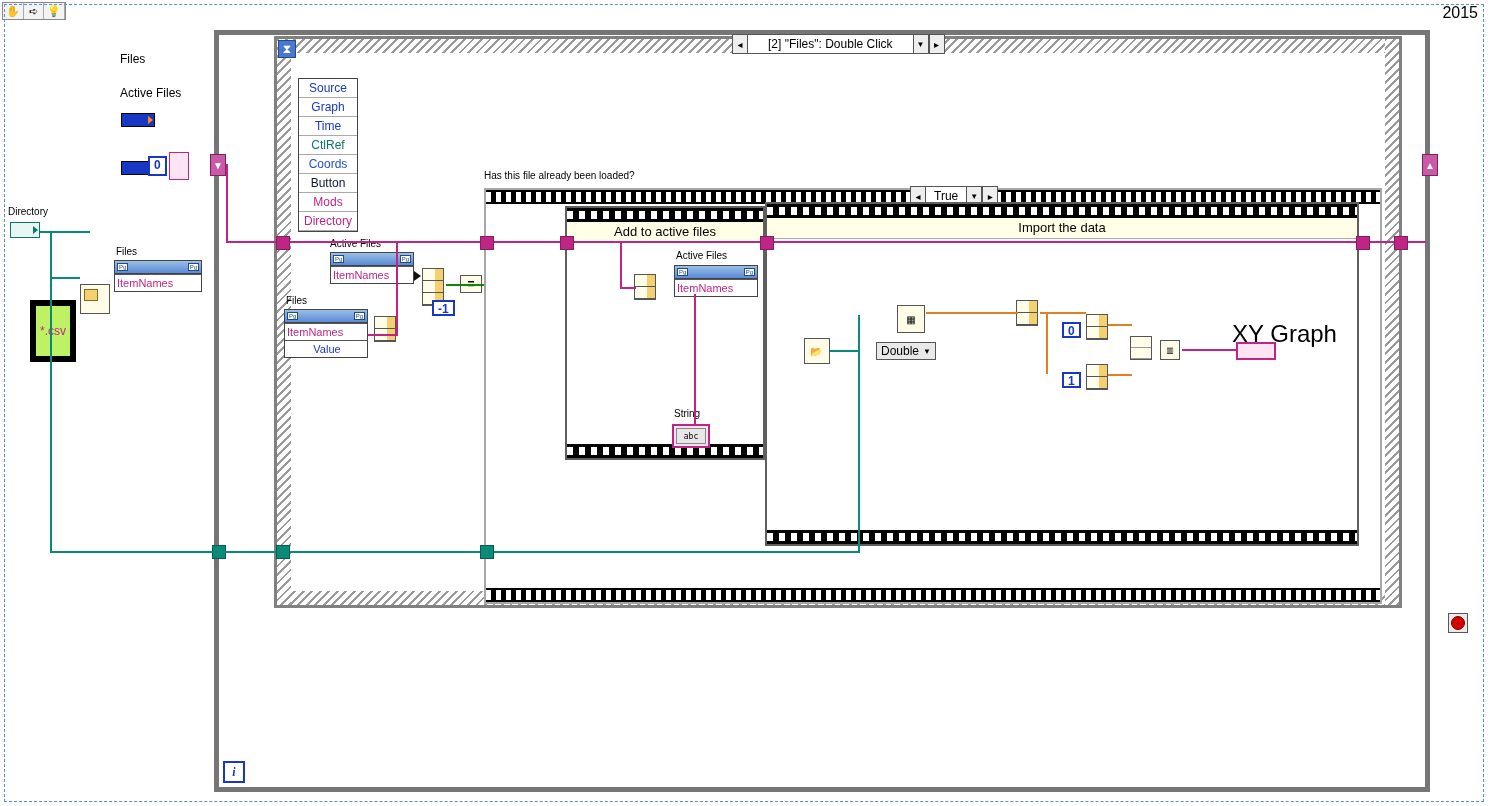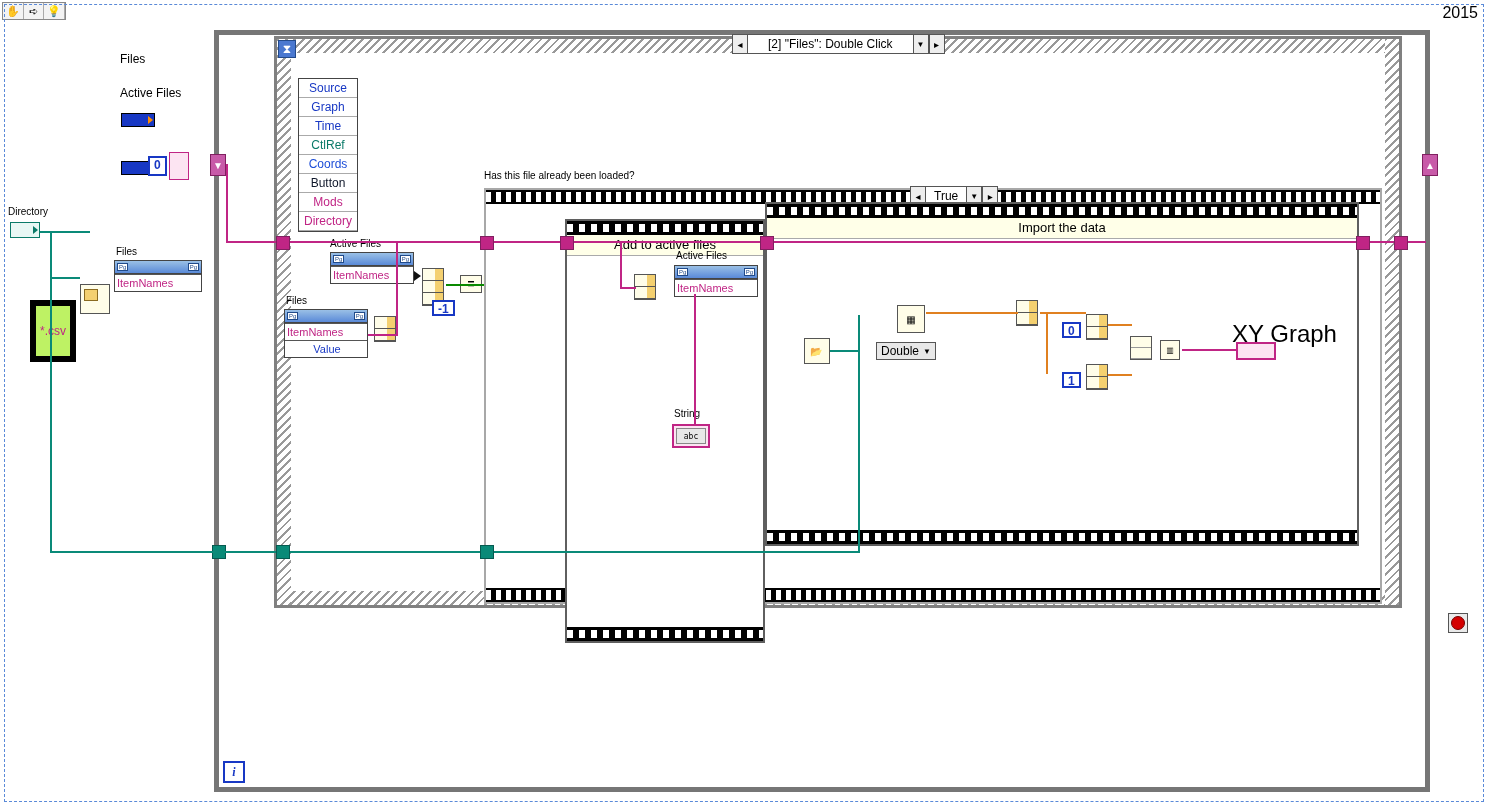--- a/index.html
+++ b/index.html
@@ -220,21 +220,21 @@
 
 <div class="abs" style="left:910px;top:186px">
   <div class="selector-box">
     <div class="sel-arrow">◂</div>
     <div class="sel-label" style="padding:0 8px">True</div>
     <div class="sel-dd">▼</div>
     <div class="sel-arrow">▸</div>
   </div>
 </div>
 
-<div class="abs seq" style="left:565px;top:219px;width:200px;height:424px">
+<div class="abs seq" style="left:565px;top:206px;width:200px;height:254px">
   <div class="seq-film-h" style="top:0"></div>
   <div class="seq-film-h" style="bottom:0"></div>
   <div class="seq-title">Add to active files</div>
 </div>
 
 <div class="abs seq" style="left:765px;top:202px;width:594px;height:344px">
   <div class="seq-film-h" style="top:0"></div>
   <div class="seq-film-h" style="bottom:0"></div>
   <div class="seq-title">Import the data</div>
 </div>

